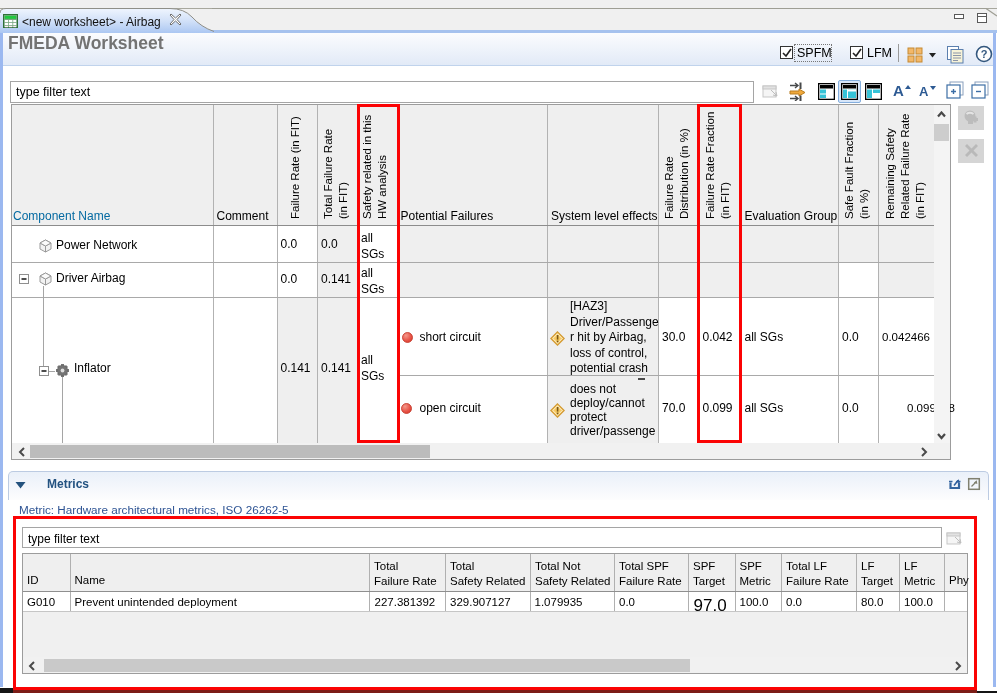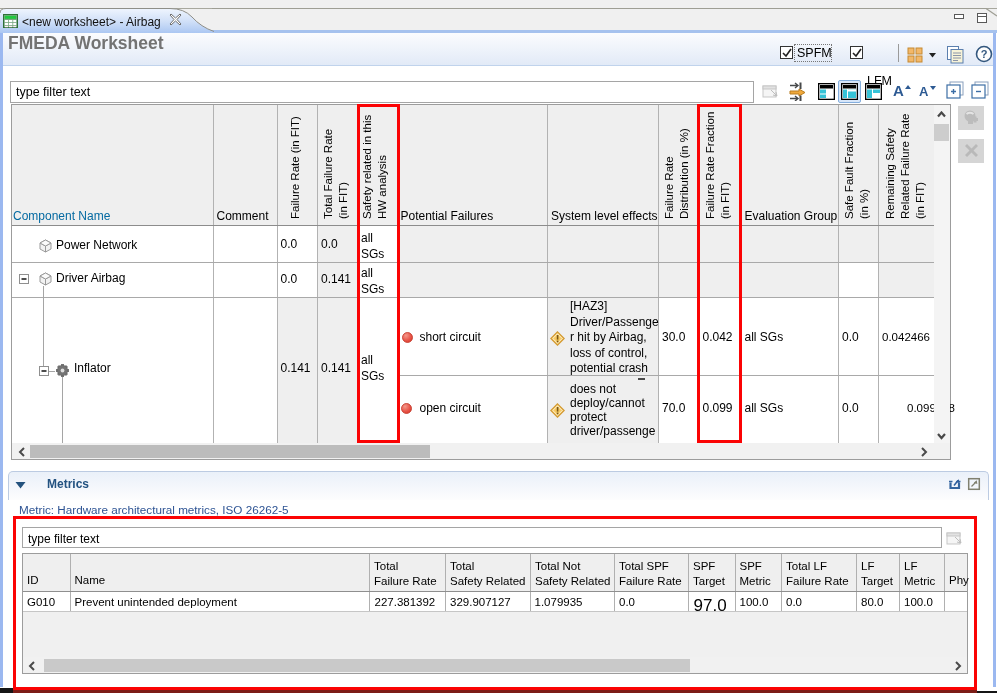--- a/index.html
+++ b/index.html
@@ -60,21 +60,21 @@
 <div class="abs" style="left:780px;top:46px;width:13px;height:13px;border:1px solid #333;background:#fff;"></div>
 <svg class="abs" style="left:781px;top:47px;" width="12" height="12">
     <path d="M2 6 L5 9 L10 2" fill="none" stroke="#222" stroke-width="1.6"></path>
   </svg>
 <div class="abs" style="left:795px;top:45px;width:36px;height:16px;outline:1px dotted #777;"></div>
 <div class="abs" style="left:797px;top:46px;font-size:12.5px;color:#000;">SPFM</div>
 <div class="abs" style="left:850px;top:46px;width:13px;height:13px;border:1px solid #333;background:#fff;"></div>
 <svg class="abs" style="left:851px;top:47px;" width="12" height="12">
     <path d="M2 6 L5 9 L10 2" fill="none" stroke="#222" stroke-width="1.6"></path>
   </svg>
-<div class="abs" style="left:867px;top:46px;font-size:12.5px;color:#000;margin-top:28px;">LFM</div>
+<div class="abs" style="left:867px;top:46px;font-size:12.5px;color:#000;">LFM</div>
 <div class="abs" style="left:898px;top:44px;width:1px;height:18px;background:#9a9a9a;"></div>
 
 <svg class="abs" style="left:907px;top:47px;" width="16" height="16">
 <rect x="1" y="1" width="6" height="6" fill="#f3b869" stroke="#c68a33"></rect>
 <rect x="9" y="1" width="6" height="6" fill="#f3b869" stroke="#c68a33"></rect>
 <rect x="1" y="9" width="6" height="6" fill="#f3b869" stroke="#c68a33"></rect>
 <rect x="9" y="9" width="6" height="6" fill="#f3b869" stroke="#c68a33"></rect>
 </svg>
 <svg class="abs" style="left:928px;top:52px;" width="10" height="7">
     <path d="M1 1 L8 1 L4.5 5.5 Z" fill="#222"></path>

